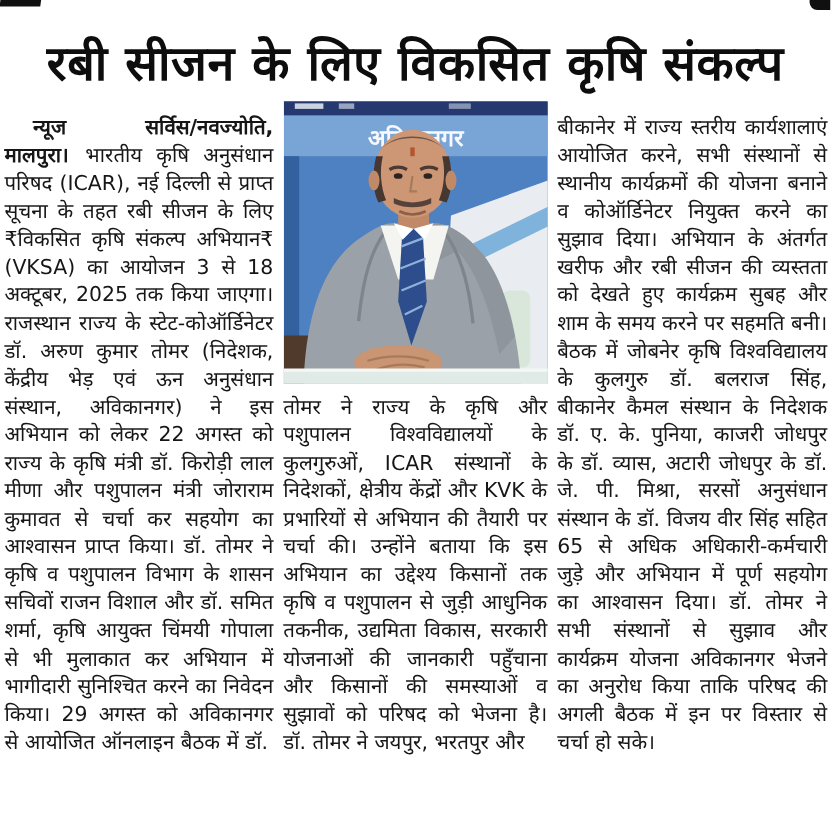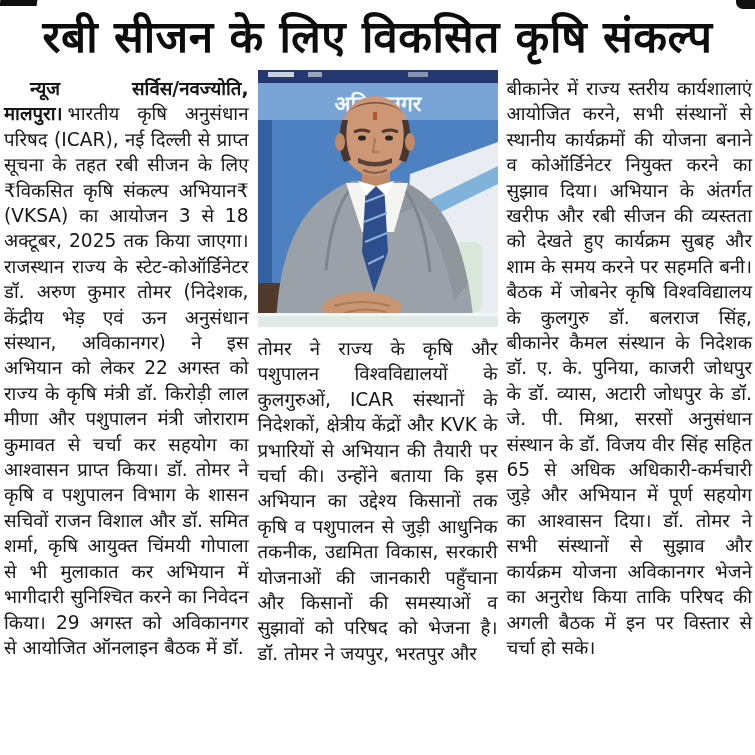--- a/index.html
+++ b/index.html
@@ -9,38 +9,38 @@
     font-family:"DejaVu Sans","Liberation Sans",sans-serif;
     color:#161616;
     position:relative;
     overflow:hidden;
   }
   
   .mark-tl { position:absolute; top:0; left:0; width:37px; height:6px; background:#101010; transform:skewX(-8deg); }
   .mark-tr { position:absolute; top:0; right:0; width:19px; height:9px; background:#101010; border-bottom-left-radius:7px; }
 
   
-  .headline { padding-top:10px; text-align:center; font-weight:700; color:#0d0d0d; }
+  .headline { padding-top:32px; text-align:center; font-weight:700; color:#0d0d0d; }
   .headline .hl-line { font-size:44px; line-height:54px; white-space:nowrap; letter-spacing:0.5px; }
 
   
-  .columns { display:flex; gap:9px; padding:6px 3px 0 4px; align-items:center; }
+  .columns { display:flex; gap:9px; padding:6px 3px 0 4px; align-items:flex-end; }
   .col { text-align:justify; font-size:18.6px; line-height:25.4px; }
   .col-1 { width:249px; }
   .col-2 { width:240px; }
   .col-3 { width:250px; }
 
   .byline {
     font-weight:700;
     text-align:justify;
     -moz-text-align-last:justify;
     text-align-last:justify;
     text-indent:26px;
   }
-  .dateline { font-weight:700; margin-right:5px; }
+  .dateline { font-weight:700; margin-right:15px; }
   .body-text { text-align:justify; }
 
   
   .photo-wrap { width:240px; height:257px; margin-bottom:9px; }
   .photo-wrap svg { display:block; }
   .col-2 .body-text { margin-top:1px; }
 </style>
 </head>
 <body>
 

